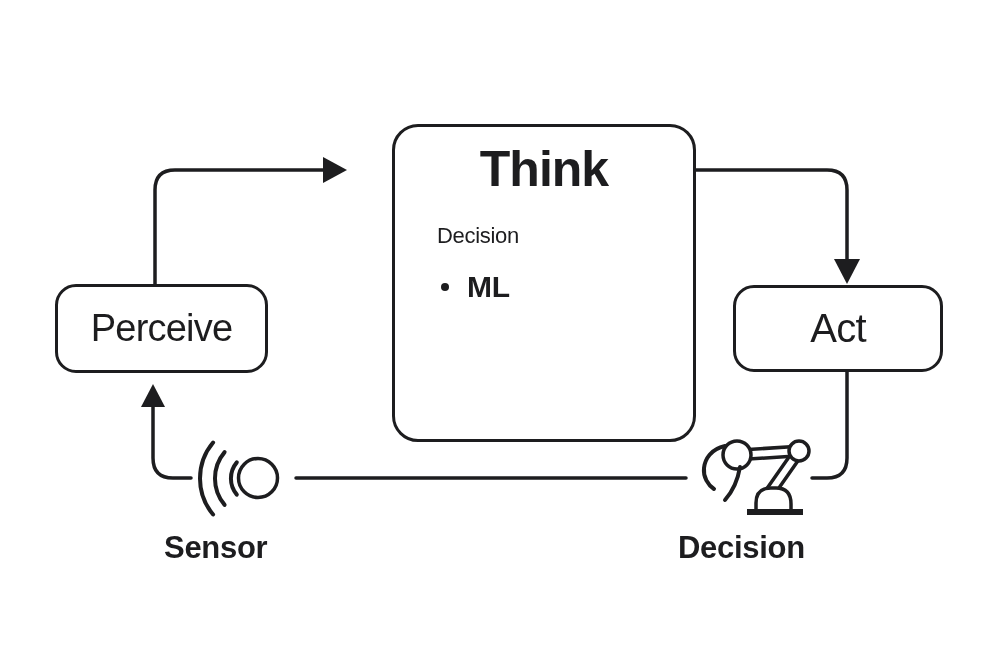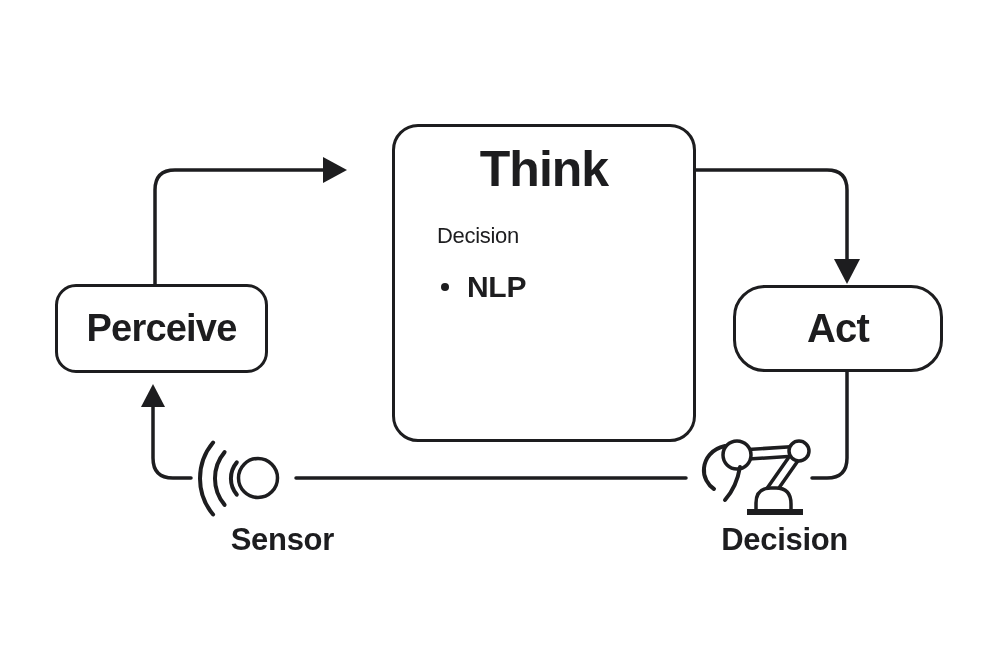--- a/index.html
+++ b/index.html
@@ -23,27 +23,27 @@
 
   .box {
     position: absolute;
     background: var(--bg);
     border: 3.5px solid var(--ink);
     display: flex;
     align-items: center;
     justify-content: center;
   }
   .box-perceive { left: 55px;  top: 284px; width: 213px; height: 89px;  border-radius: 21px; }
-  .box-act      { left: 733px; top: 285px; width: 210px; height: 87px;  border-radius: 32px; }
+  .box-act      { left: 733px; top: 285px; width: 210px; height: 87px;  border-radius: 21px; }
   .box-think    { left: 348px; top: 124px; width: 304px; height: 318px; border-radius: 26px;
                   display: block; margin-left: 44px; }
 
   .node-label {
     font-size: 38px;
-    font-weight: 700;
+    font-weight: 400;
     letter-spacing: -0.8px;
   }
   .box-act .node-label { font-size: 40px; }
 
   .think-title {
     margin-top: 14px;
     text-align: center;
     font-size: 50px;
     line-height: 57px;
     font-weight: 700;
@@ -69,24 +69,25 @@
     width: 8px; height: 8px;
     border-radius: 50%;
     background: var(--ink);
     margin: 0 18px 0 4px;
     flex: 0 0 auto;
   }
 
   .caption {
     position: absolute;
     width: 170px;
-    text-align: right;
+    text-align: left;
     font-size: 31px;
     font-weight: 600;
     letter-spacing: -0.3px;
+    margin-top: 8px;
   }
   .caption-sensor   { left: 164px; top: 522px; }
   .caption-actuator { left: 678px; top: 522px; }
 </style>
 </head>
 <body>
 
 <div class="canvas">
 
   <svg class="wires" viewBox="0 0 1000 667" xmlns="http://www.w3.org/2000/svg">
@@ -149,21 +150,21 @@
 
   <div class="box box-think">
     <div class="think-title">Think</div>
     <div class="think-body">
       <div class="think-sub">
         <div>Decision</div>
       </div>
       <ul class="bullets">
         <li>
           <span class="bullet-dot"></span>
-          <span>NLP</span>
+          <span>ML</span>
         </li>
       </ul>
     </div>
   </div>
 
   <div class="box box-act">
     <span class="node-label">Act</span>
   </div>
 
   <div class="caption caption-sensor">Sensor</div>

